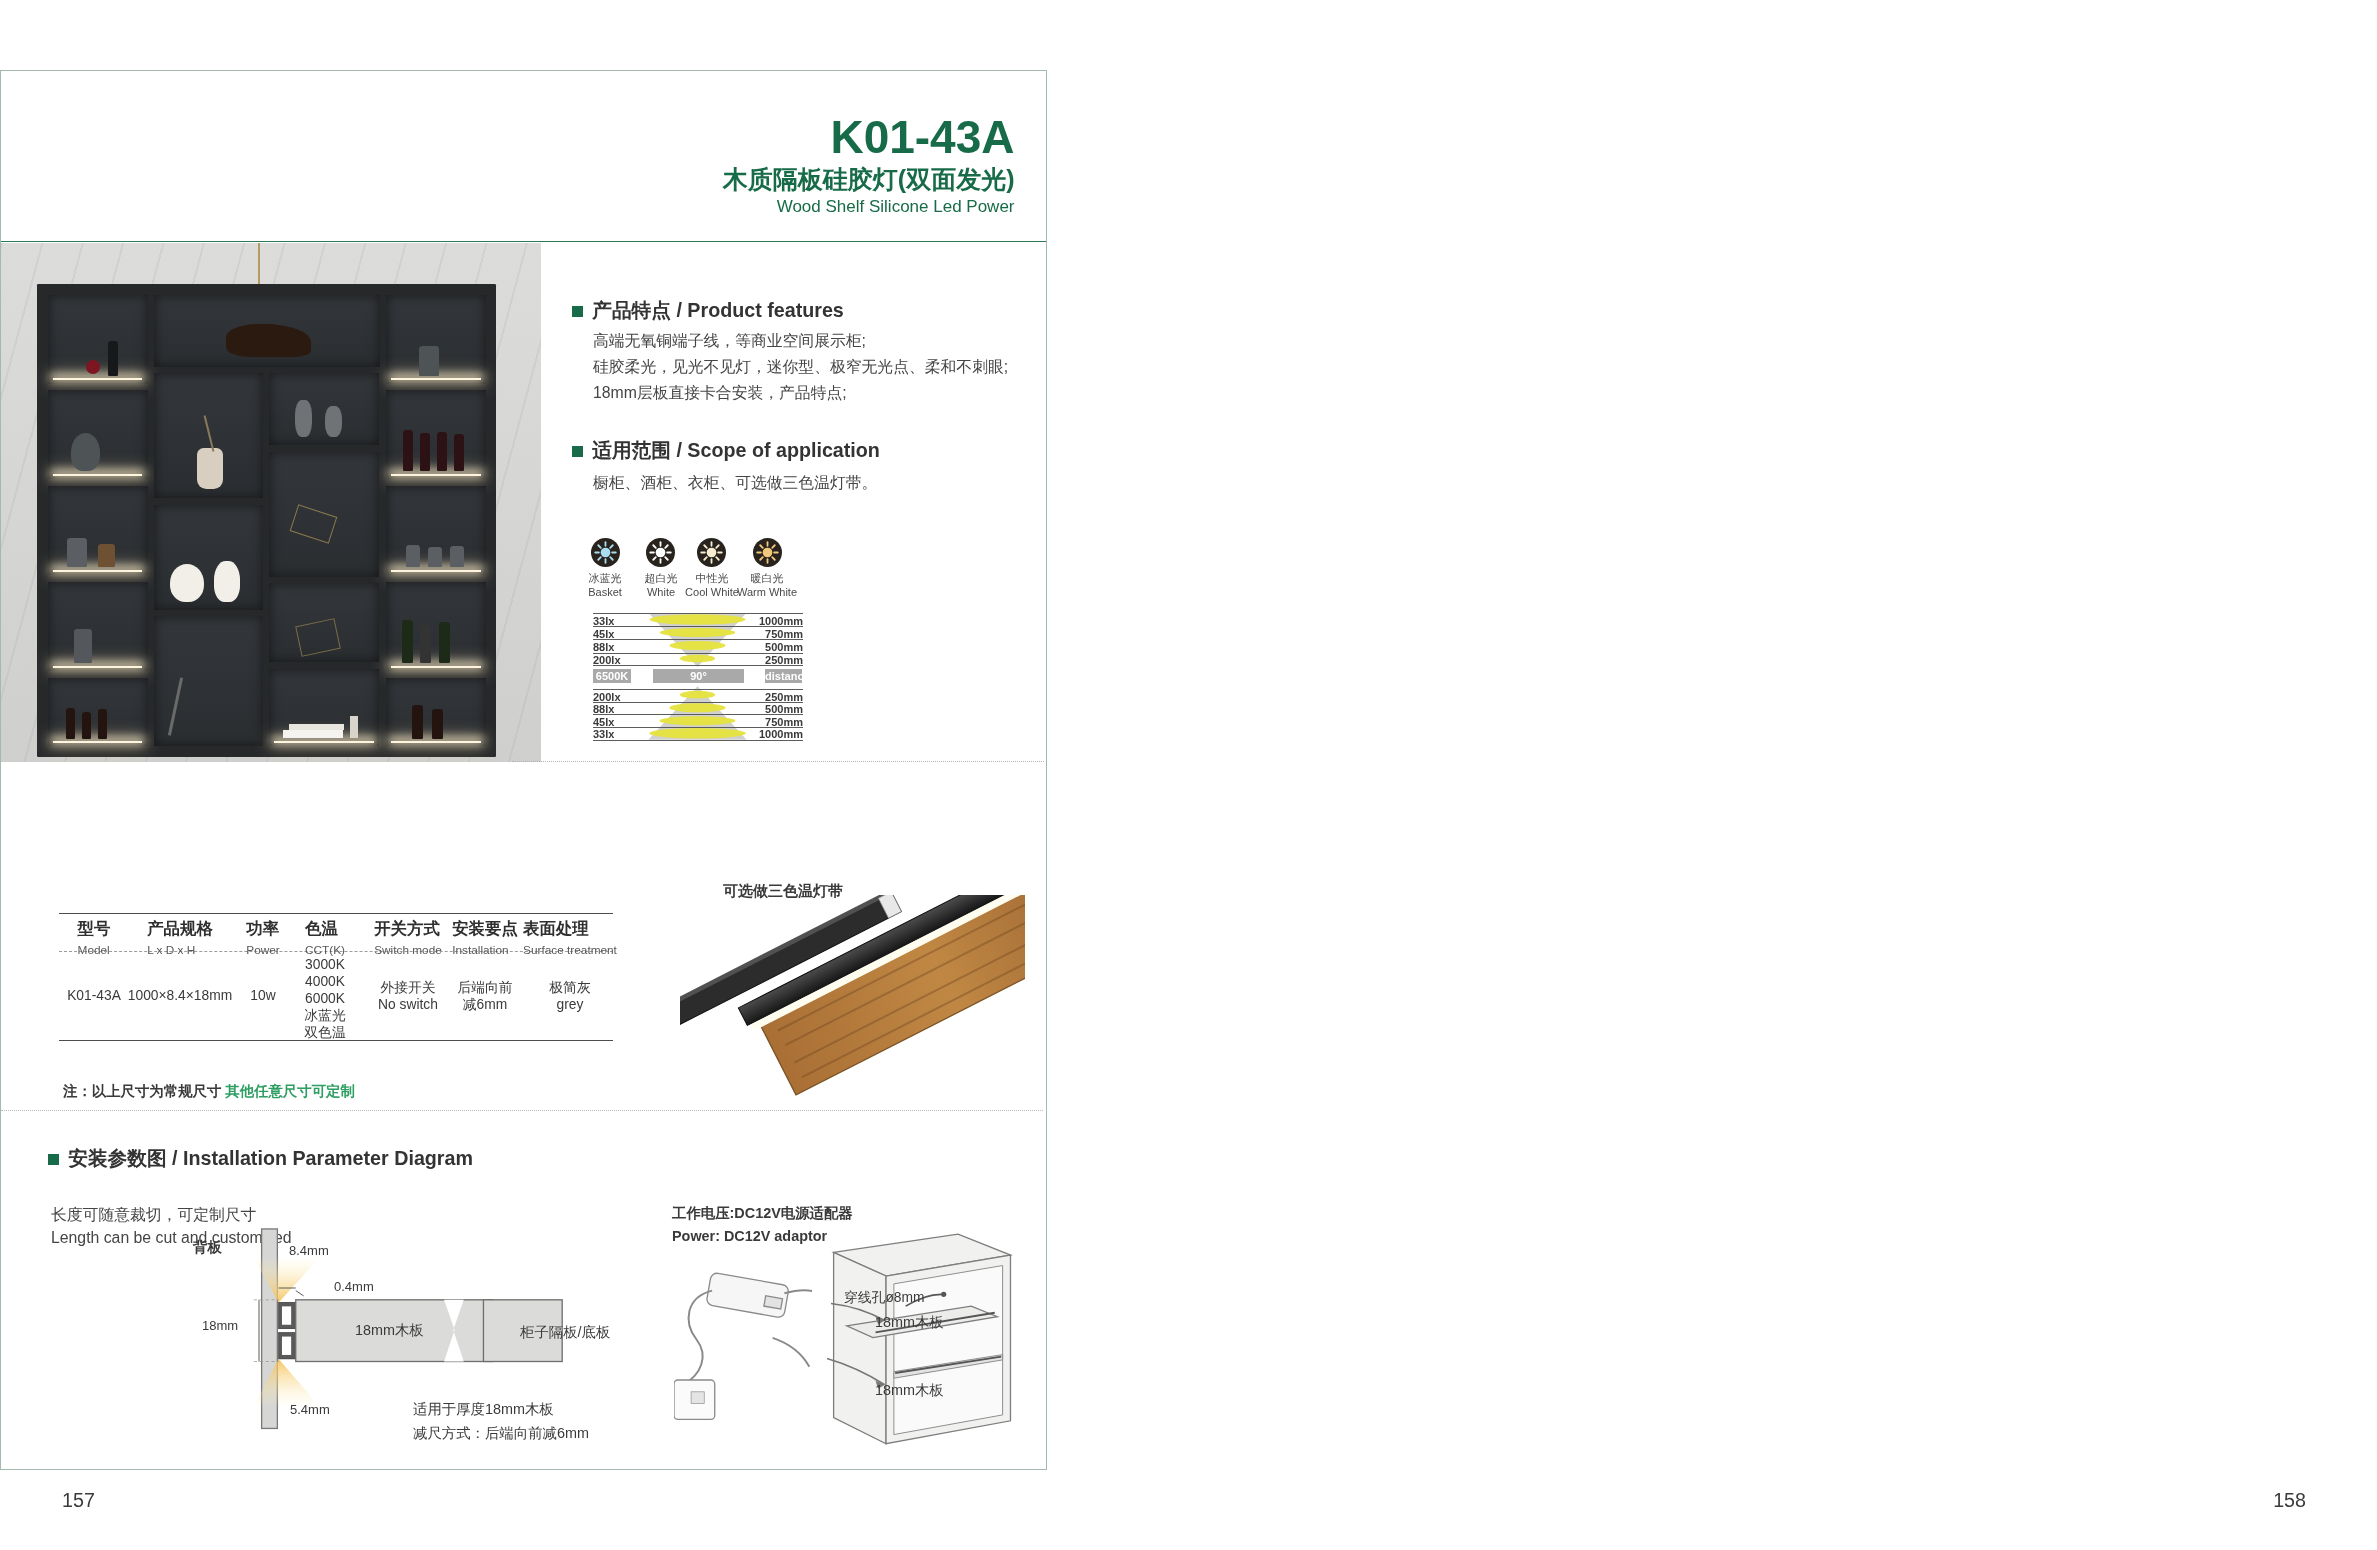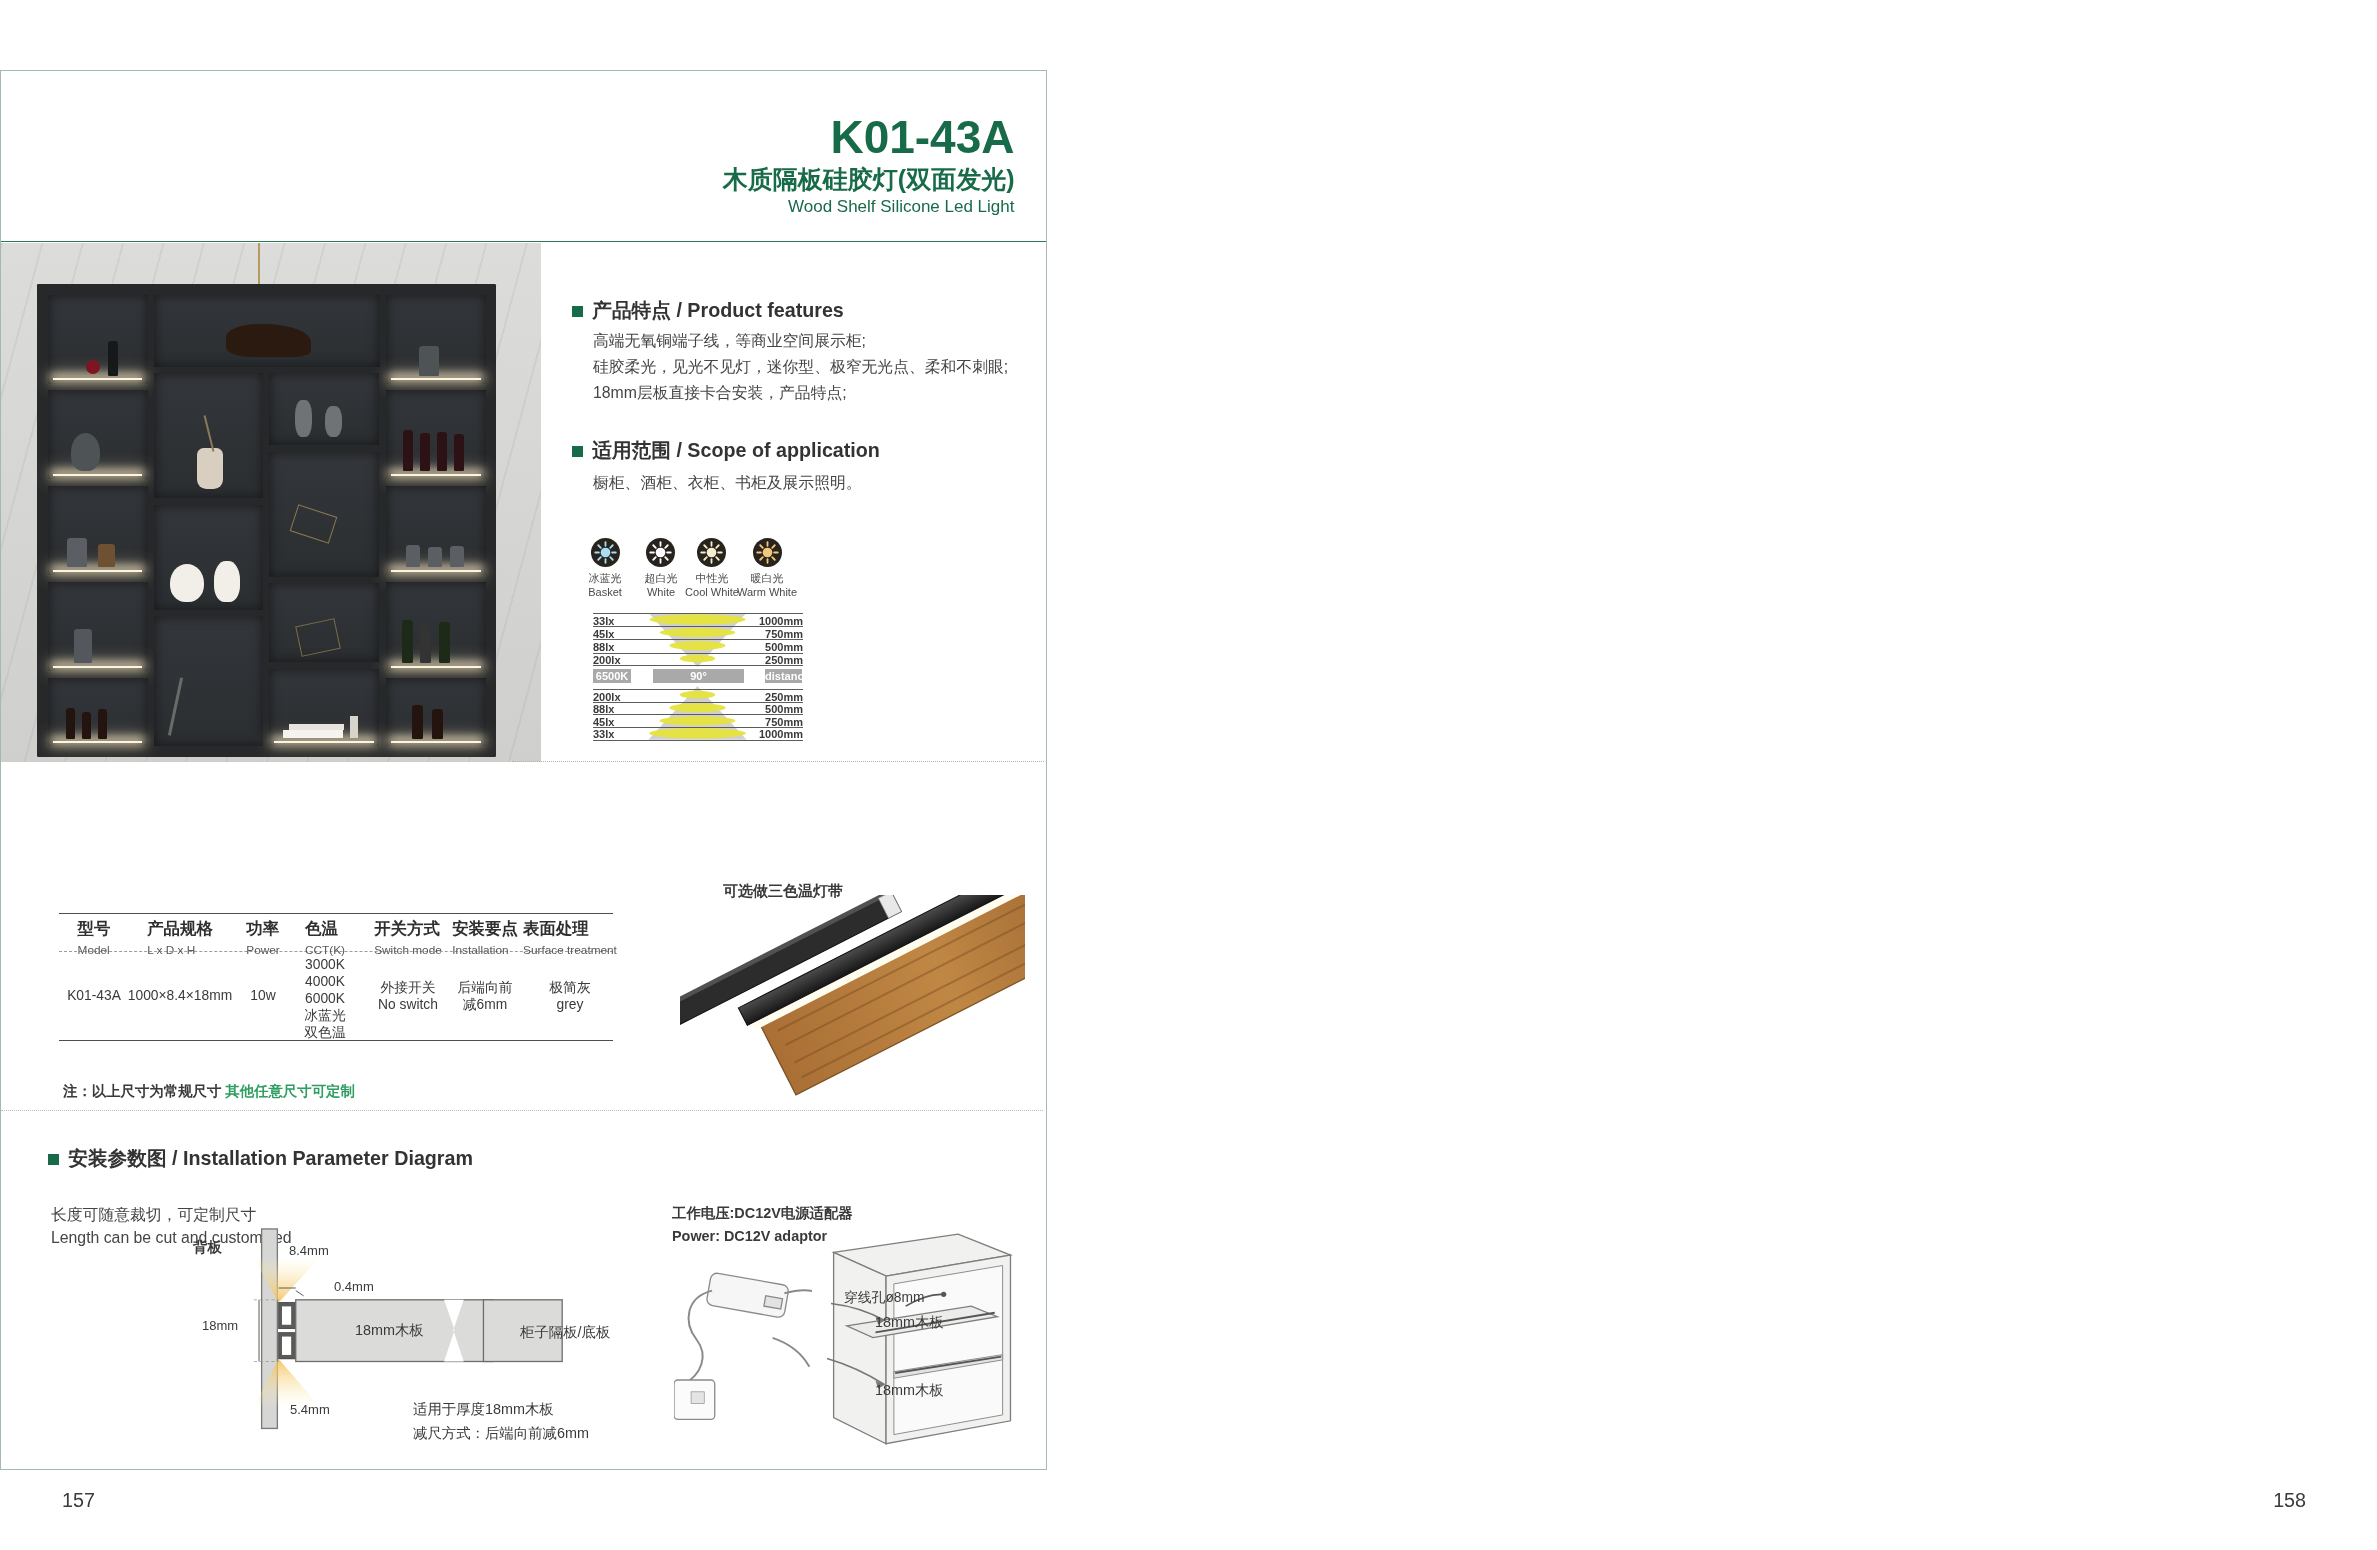--- a/index.html
+++ b/index.html
@@ -404,21 +404,21 @@
       <path d="M34,196 C16,204 10,214 6,226" fill="none" stroke="#8a8a8a" stroke-width="2.5"></path>
       <circle cx="30" cy="118" r="4" fill="#6f6f6f"></circle>
       <circle cx="34" cy="196" r="4" fill="#6f6f6f"></circle>
     </svg>
   </div>
 </div>
 
 <div class="card" id="card-r">
   <div class="abs model-title" style="right:31.5px;top:43px;text-align:right">K01-43A</div>
   <div class="abs title-cn" style="right:31.5px;top:96px;text-align:center">木质隔板硅胶灯(双面发光)</div>
-  <div class="abs title-en" style="right:31.5px;top:127px;text-align:right">Wood Shelf Silicone Led Light</div>
+  <div class="abs title-en" style="right:31.5px;top:127px;text-align:right">Wood Shelf Silicone Led Power</div>
   <div class="grule"></div>
 
   <div class="abs marble" style="left:0;top:172px;width:540px;height:519px;overflow:hidden">
     <div class="abs" style="left:257px;top:0;width:2px;height:43px;background:#b59a62"></div>
     <div class="abs" style="left:36px;top:41px;width:459px;height:473px;background:#26282a;border-radius:1.3px">
 
       <div class="cab-cell" style="left:10.5px;top:10.5px;width:100px;height:89px">
           <div class="cellglow"></div>
         <div class="abs" style="left:38px;bottom:9.2px;width:14.4px;height:14.4px;border-radius:50%;background:#7e1622"></div>
         <div class="bottle" style="left:60px;bottom:7.9px;width:10.5px;height:35px;background:#17181a"></div>
@@ -504,21 +504,21 @@
       </div>
     </div>
   </div>
 
   <div class="abs sec-head" style="left:571px;top:226px"><span class="sq"></span><span>产品特点 / Product features</span></div>
   <div class="abs feat" style="left:592px;top:260px">高端无氧铜端子线，等商业空间展示柜;</div>
   <div class="abs feat" style="left:592px;top:286px">硅胶柔光，见光不见灯，迷你型、极窄无光点、柔和不刺眼;</div>
   <div class="abs feat" style="left:592px;top:312px">18mm层板直接卡合安装，产品特点;</div>
 
   <div class="abs sec-head" style="left:571px;top:366px"><span class="sq"></span><span>适用范围 / Scope of application</span></div>
-  <div class="abs feat" style="left:592px;top:402px">橱柜、酒柜、衣柜、书柜及展示照明。</div>
+  <div class="abs feat" style="left:592px;top:402px">橱柜、酒柜、衣柜、可选做三色温灯带。</div>
 
   <div class="abs" style="left:590px;top:467px;width:29px;height:29px">
     <svg width="29" height="29" viewBox="0 0 48 48">
         <circle cx="24" cy="24" r="24" fill="#29231e"></circle>
         <g stroke-width="3" stroke-linecap="round" stroke="#aadcf2">
           <line x1="35" y1="24" x2="41" y2="24"></line>
           <line x1="31.8" y1="31.8" x2="36" y2="36"></line>
           <line x1="24" y1="35" x2="24" y2="41"></line>
           <line x1="16.2" y1="31.8" x2="12" y2="36"></line>
           <line x1="13" y1="24" x2="7" y2="24"></line>

